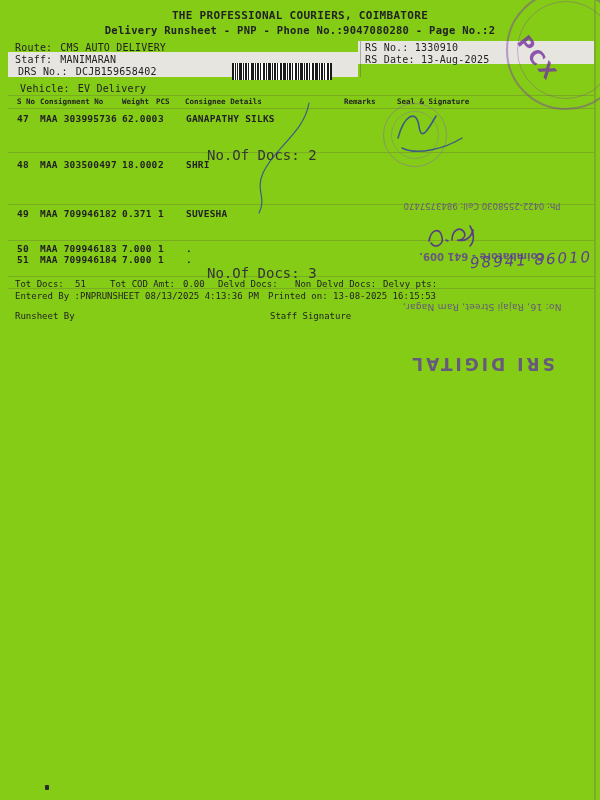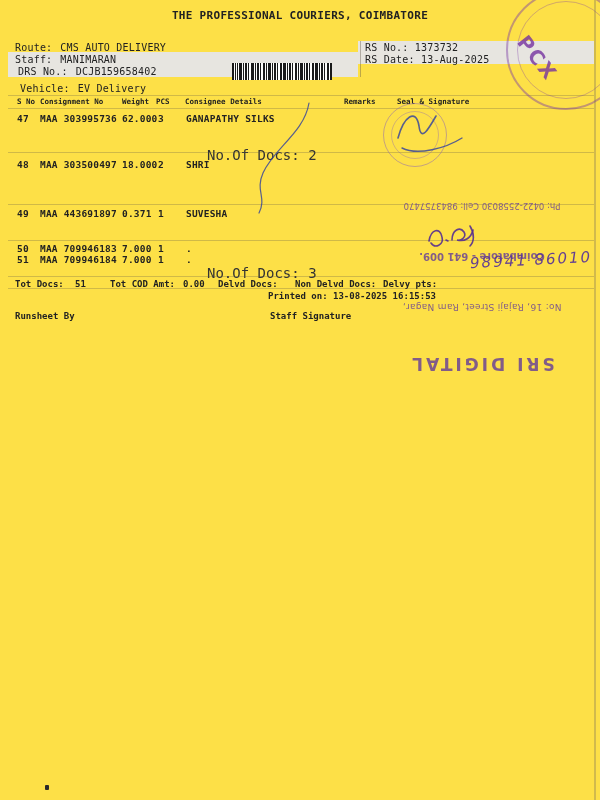--- a/index.html
+++ b/index.html
@@ -1,58 +1,59 @@
 <!DOCTYPE html>
 <html><head>
 <meta charset="utf-8">
 <style>
   *{margin:0;padding:0;box-sizing:border-box}
   html,body{width:600px;height:800px}
   body{position:relative;overflow:hidden;background:#f2f1ed;
        font-family:"DejaVu Sans Mono","Liberation Mono",monospace;color:#222}
-  .page{position:absolute;inset:0;background:#fde047}
+  .page{position:absolute;inset:0;background:#84cc16}
   .abs{position:absolute;white-space:pre}
   .ttl{left:0;right:0;text-align:center;font-weight:700;letter-spacing:.3px}
   .il{font-size:10px;font-weight:400;letter-spacing:.2px}
   .il .lab{margin-right:8px}
   .bar{position:absolute;background:#e7e5e0}
   .hr{position:absolute;left:8px;width:586px;height:1px;background:rgba(95,85,72,.28)}
   .vr{position:absolute;width:1px;background:rgba(95,85,72,.4)}
   .th{position:absolute;font-size:7.5px;font-weight:700}
   .trow{position:absolute;left:0;width:100%;font-size:9.5px;font-weight:700;letter-spacing:.2px}
   .c{position:absolute;white-space:pre}
   .sno{left:17px}.con{left:40px}.wt{left:122px}.pcsc{left:158px}.consg{left:186px}
   .note{position:absolute;left:207px;font-size:14px;color:#333}
-  .sum{position:absolute;font-size:9px;font-weight:700;white-space:pre}
+  .sum{position:absolute;font-size:9px;font-weight:400;white-space:pre}
   .ring{position:absolute;border-radius:50%}
   .stamp180{transform:rotate(180deg);color:rgba(95,55,155,.78);text-align:center;
             font-family:"DejaVu Sans","Liberation Sans",sans-serif;filter:blur(.3px)}
   .st-title{font-size:17px;font-weight:700;letter-spacing:3px}
   .st-line{font-size:9px;margin-top:4px;letter-spacing:.3px}
   .st-line2{font-size:10px;font-weight:700;margin-top:2px}
   .st-line3{font-size:8.5px;margin-top:2px}
   .hand{font-family:"DejaVu Sans","Liberation Sans",sans-serif;font-style:italic}
 </style>
 </head>
 <body>
 
 <div class="page">
 
   <div class="abs ttl" style="top:9px;font-size:11px">THE PROFESSIONAL COURIERS, COIMBATORE</div>
+  <div class="abs ttl" style="top:24px;font-size:10.5px">Delivery Runsheet - PNP - Phone No.:9047080280 - Page No.:2</div>
 
   <div class="bar" style="left:358px;top:41px;width:236px;height:11px"></div>
   <div class="bar" style="left:8px;top:52px;width:586px;height:12px"></div>
   <div class="bar" style="left:8px;top:64px;width:350px;height:13px"></div>
   <div class="vr" style="left:360px;top:41px;height:36px"></div>
 
   <div class="abs il" style="left:15px;top:42px"><span class="lab">Route:</span><span>CMS AUTO DELIVERY</span></div>
   <div class="abs il" style="left:15px;top:54px"><span class="lab">Staff:</span><span>MANIMARAN</span></div>
   <div class="abs il" style="left:18px;top:66px"><span class="lab">DRS No.:</span><span>DCJB159658402</span></div>
   <div class="abs il" style="left:20px;top:83px"><span class="lab">Vehicle:</span><span>EV Delivery</span></div>
-  <div class="abs il" style="left:365px;top:42px">RS No.: 1373732</div>
+  <div class="abs il" style="left:365px;top:42px">RS No.: 1330910</div>
   <div class="abs il" style="left:365px;top:54px">RS Date: 13-Aug-2025</div>
 
   <svg class="abs" style="left:232px;top:63px" width="100" height="17">
     <rect width="100" height="17" fill="#fdfdfb"></rect>
     <g fill="#1a1a1a">
       <rect x="0" width="2" height="17"></rect>
         <rect x="3" width="1" height="17"></rect>
         <rect x="5" width="1" height="17"></rect>
       <rect x="7" width="3" height="17"></rect>
         <rect x="11" width="1" height="17"></rect>
@@ -113,21 +114,21 @@
     <span class="c sno">48</span>
     <span class="c con">MAA 303500497</span>
     <span class="c wt">18.000</span>
     <span class="c pcsc">2</span>
     <span class="c consg">SHRI</span>
   </div>
   <div class="hr" style="top:204px"></div>
 
   <div class="trow" style="top:208px">
     <span class="c sno">49</span>
-    <span class="c con">MAA 443691897</span>
+    <span class="c con">MAA 709946182</span>
     <span class="c wt">0.371</span>
     <span class="c pcsc">1</span>
     <span class="c consg">SUVESHA</span>
   </div>
   <div class="hr" style="top:240px"></div>
 
   <div class="trow" style="top:243px">
     <span class="c sno">50</span>
     <span class="c con">MAA 709946183</span>
     <span class="c wt">7.000</span>
@@ -147,20 +148,21 @@
 
   <span class="sum" style="top:279px;left:15px">Tot Docs:</span>
   <span class="sum" style="top:279px;left:75px">51</span>
   <span class="sum" style="top:279px;left:110px">Tot COD Amt:</span>
   <span class="sum" style="top:279px;left:183px">0.00</span>
   <span class="sum" style="top:279px;left:218px">Delvd Docs:</span>
   <span class="sum" style="top:279px;left:295px">Non Delvd Docs:</span>
   <span class="sum" style="top:279px;left:383px">Delvy pts:</span>
   <div class="hr" style="top:288px"></div>
 
+  <span class="sum" style="top:291px;left:15px">Entered By :PNPRUNSHEET 08/13/2025 4:13:36 PM</span>
   <span class="sum" style="top:291px;left:268px">Printed on: 13-08-2025 16:15:53</span>
 
   <span class="sum" style="top:311px;left:15px">Runsheet By</span>
   <span class="sum" style="top:311px;left:270px">Staff Signature</span>
 
   <div class="ring" style="left:506px;top:-10px;width:120px;height:120px;border:2px solid rgba(125,60,165,.45)"></div>
   <div class="ring" style="left:517px;top:1px;width:98px;height:98px;border:1px solid rgba(125,60,165,.35)"></div>
   <div class="abs" style="left:512px;top:46px;font-size:20px;font-weight:700;letter-spacing:2px;color:rgba(118,50,160,.8);transform:rotate(52deg);font-family:'DejaVu Sans',sans-serif">PCX</div>
 
   <div class="ring" style="left:383px;top:103px;width:64px;height:64px;border:1.5px solid rgba(140,100,180,.5)"></div>

